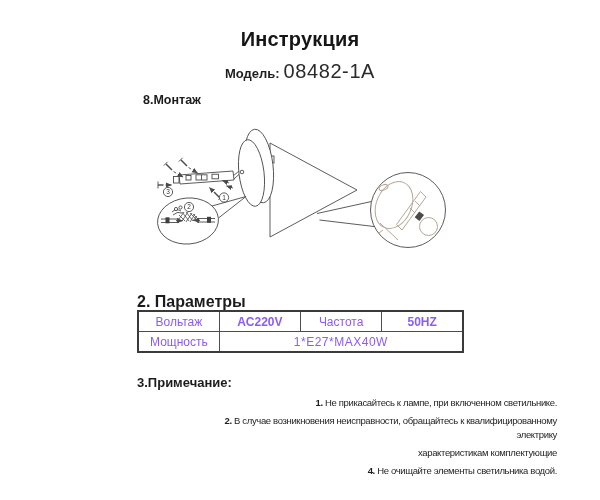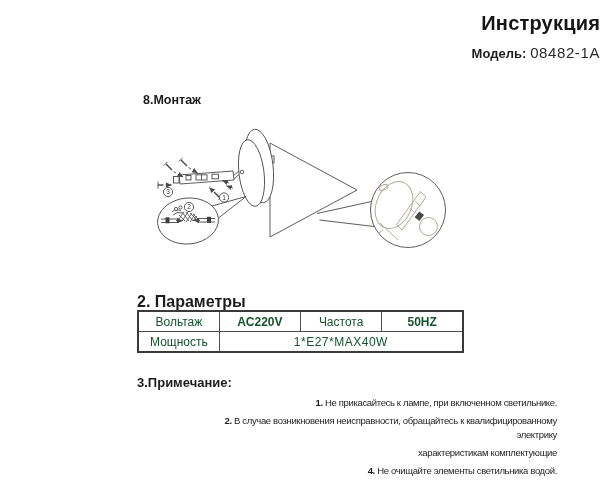--- a/index.html
+++ b/index.html
@@ -1,36 +1,36 @@
 <!DOCTYPE html>
 <html><head>
 <meta charset="utf-8">
 <style>
   html,body{margin:0;padding:0;background:#ffffff;}
   .page{
     position:relative;width:600px;height:500px;background:#ffffff;
     font-family:"Liberation Sans",sans-serif;color:#1f1f1f;overflow:hidden;
   }
-  .doc-header{position:absolute;top:12px;left:0;width:600px;text-align:right;}
+  .doc-header{position:absolute;top:28px;left:0;width:600px;text-align:center;}
   .doc-title{margin:0;font-size:20px;font-weight:700;letter-spacing:.2px;color:#161616;}
   .model-line{margin-top:9px;font-size:14px;}
   .model-label{font-weight:700;font-size:13px;}
-  .model-value{font-weight:400;font-size:15px;letter-spacing:.6px;color:#2b2b2b;}
+  .model-value{font-weight:400;font-size:20px;letter-spacing:.6px;color:#2b2b2b;}
   .sec-heading{position:absolute;font-weight:700;color:#1c1c1c;}
   .h-montage{left:143px;top:93px;font-size:12.5px;}
   .h-params{left:137px;top:293px;font-size:16px;}
   .h-notes{left:137px;top:375px;font-size:13px;}
   .diagram{position:absolute;left:133px;top:120px;width:340px;height:170px;}
   table.params{
     position:absolute;left:137px;top:310px;width:327px;
     border-collapse:collapse;border:2px solid #3a3a3a;table-layout:fixed;
   }
   table.params td{
     border:1px solid #4d4d4d;text-align:center;vertical-align:middle;
-    font-size:12px;padding:1px 2px;height:17px;color:#14532d;
+    font-size:12px;padding:1px 2px;height:17px;color:#8b5cf6;
   }
   td.v-bold{font-weight:700;font-size:13.5px;}
   td.f-bold{font-weight:700;font-size:12.5px;margin-top:36px;}
   td.power-label{font-size:14px;height:19px;}
   td.power-value{font-size:12.5px;letter-spacing:.5px;}
   .notes{position:absolute;left:137px;top:396px;width:420px;font-size:9.5px;letter-spacing:-.35px;color:#1e1e1e;}
   .note{margin:0 0 4px 0;text-align:right;}
   .note-line{white-space:nowrap;line-height:14px;}
   .note-num{font-weight:700;}
 </style>

